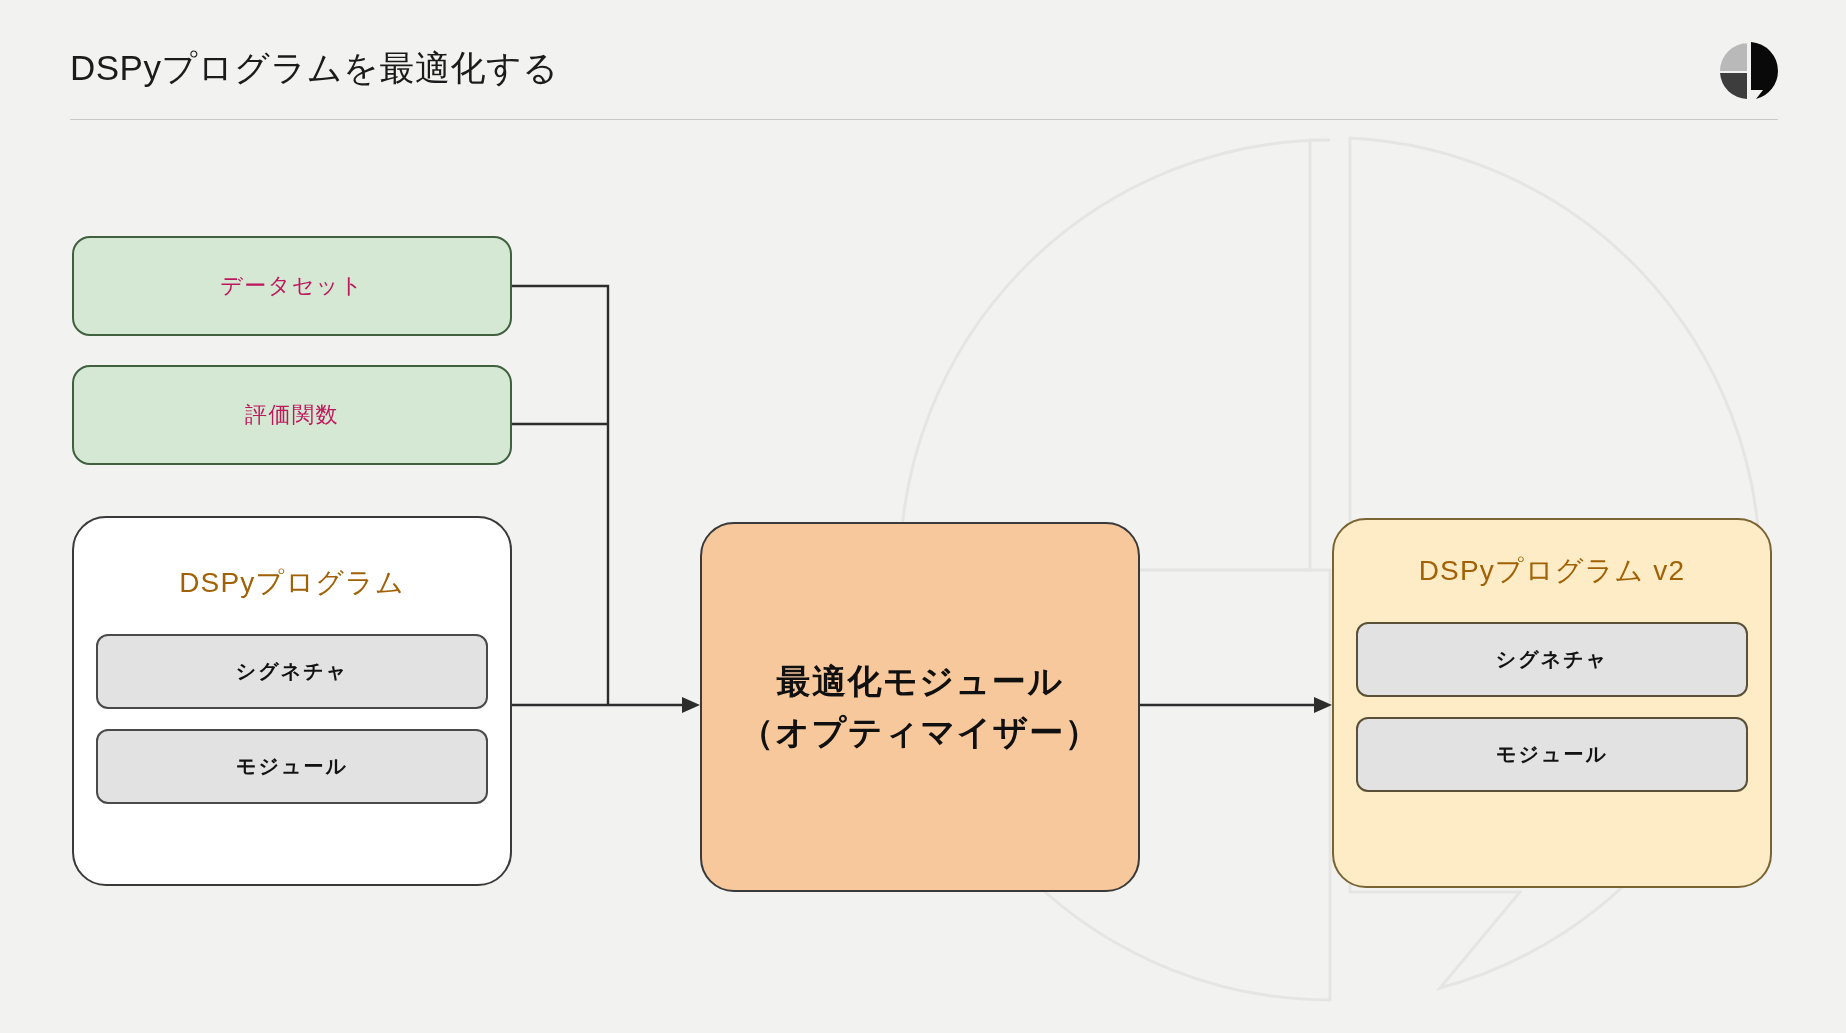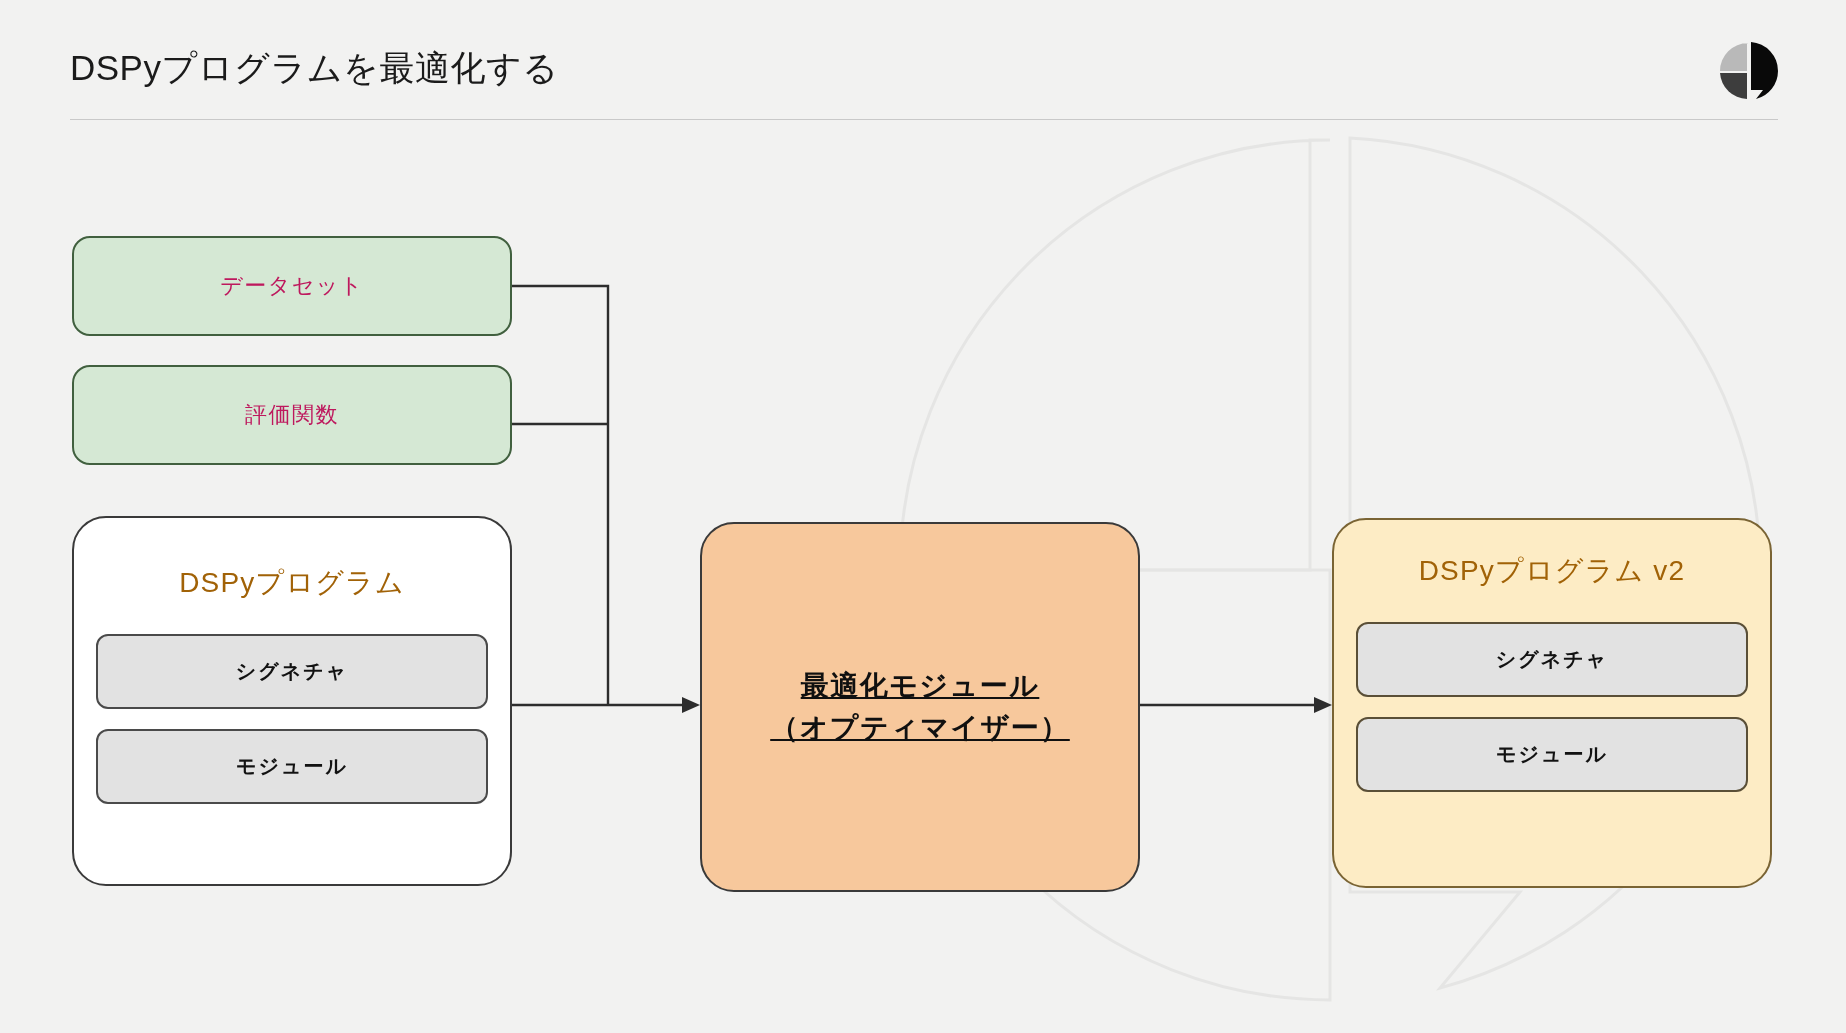--- a/index.html
+++ b/index.html
@@ -120,28 +120,27 @@
     white-space: nowrap;
   }
   #node-optimizer {
     left: 700px; top: 522px; width: 440px; height: 370px;
     background: #f7c89c;
     border-color: #3a3a3a;
     border-radius: 34px;
     justify-content: center;
   }
   .optimizer-label {
-    font-size: 28px;
+    font-size: 34px;
     font-weight: 700;
     color: #101010;
     line-height: 1.5;
     text-align: left;
     letter-spacing: 1.5px;
     white-space: nowrap;
-    text-decoration: underline;
   }
 </style>
 </head>
 <body>
 
 <div id="slide">
 
   <svg id="watermark" viewBox="0 0 900 900" fill="none">
     <path d="M450 20 A430 430 0 0 0 20 450 L430 450 L430 20 Z" stroke="#e5e5e4" stroke-width="3" fill="none"></path>
     <path d="M20 450 A430 430 0 0 0 450 880 L450 450 L20 450 Z" stroke="#e5e5e4" stroke-width="3" fill="none"></path>

